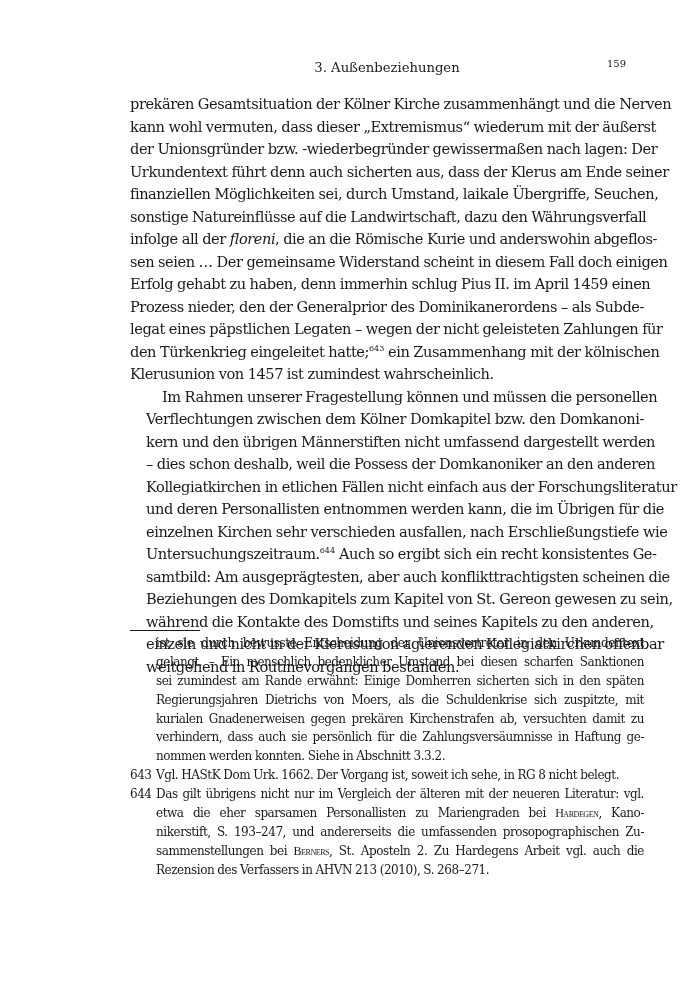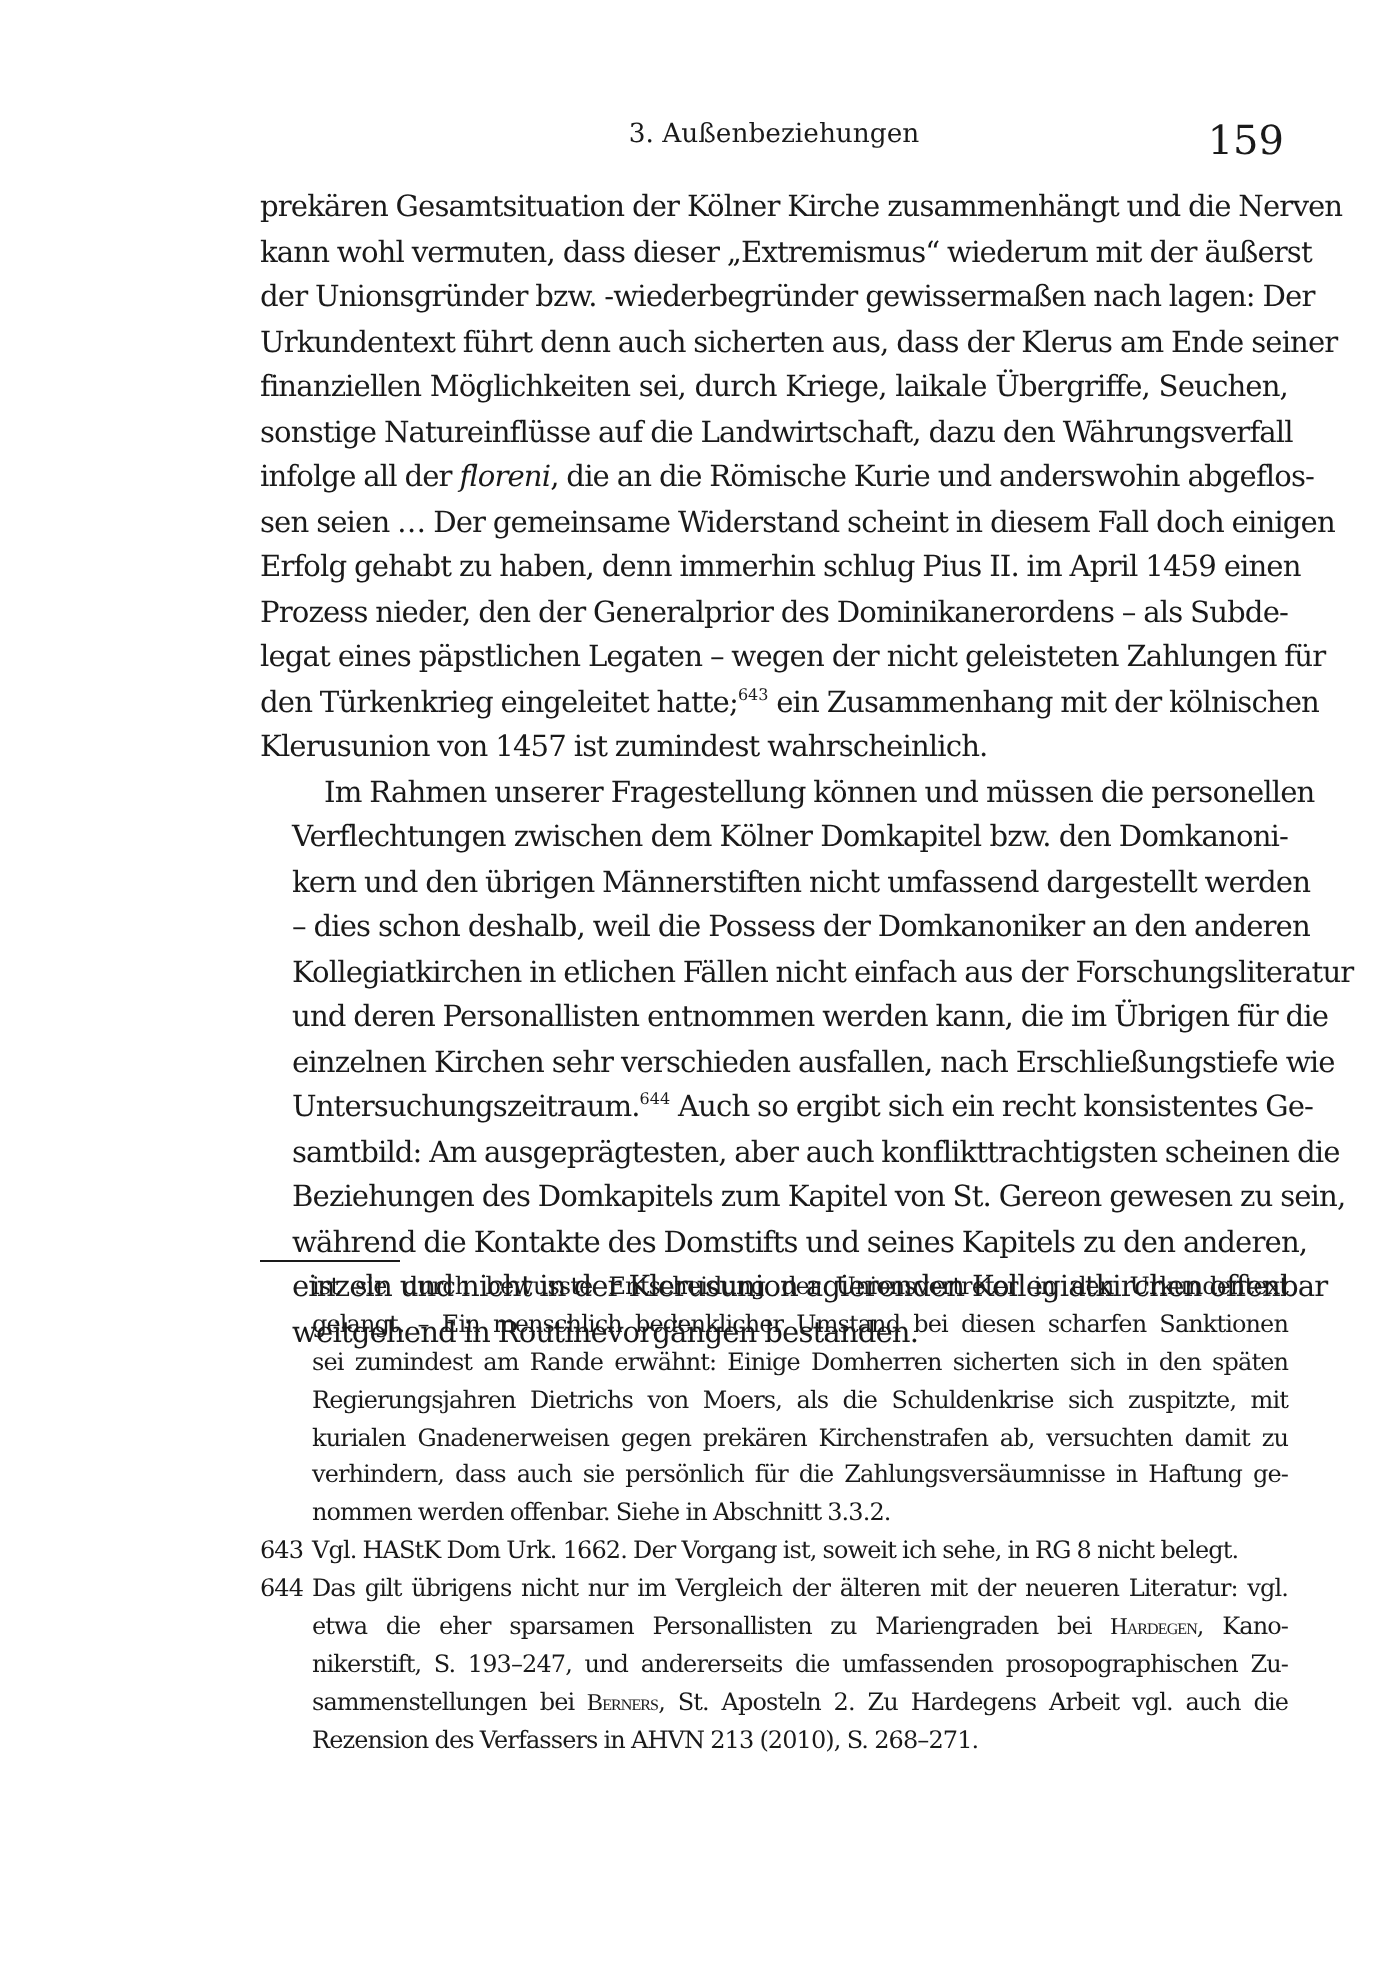--- a/index.html
+++ b/index.html
@@ -1,21 +1,21 @@
 <!DOCTYPE html>
 <html><head>
 <meta charset="utf-8">
 <style>
   html, body { margin: 0; padding: 0; background: #ffffff; }
   body { width: 700px; height: 988px; position: relative; overflow: hidden; color: #1a1a1a; }
   .page { position: absolute; left: 0; top: 0; width: 692px; height: 988px; margin-left: 44px; }
   .running-head { position: absolute; top: 58px; left: 86px; width: 514px; height: 20px;
     font-family: "DejaVu Serif", serif; font-size: 13.2px; }
   .running-head .title { position: absolute; left: 0; right: 0; text-align: center; top: 2px; }
-  .running-head .pagenum { position: absolute; right: 2px; top: 0; font-size: 20px; }
+  .running-head .pagenum { position: absolute; right: 18px; top: 0; font-size: 10px; }
   .body-text { position: absolute; top: 93px; left: 86px; width: 514px;
     font-family: "DejaVu Serif", serif; font-size: 14.6px; line-height: 22.5px;
     text-align: justify; letter-spacing: -0.45px; word-spacing: -0.3px; }
   .body-text p { margin: 0; }
   .body-text p.indent { text-indent: 16px; }
   .body-text .line { display: block; text-align: justify; text-align-last: justify; height: 22.5px; white-space: nowrap; overflow: visible; }
   .body-text .line.last { text-align-last: left; }
   sup.fn { font-size: 8px; vertical-align: 6px; line-height: 0; letter-spacing: 0; }
   em { font-style: italic; }
   .rule { position: absolute; top: 630px; left: 86px; width: 70px; height: 0; border-top: 1px solid #1a1a1a; }
@@ -35,21 +35,21 @@
     <span class="title">3. Außenbeziehungen</span>
     <span class="pagenum">159</span>
   </div>
 
   <div class="body-text" id="body-text">
       <p>
         <span class="line">prekären Gesamtsituation der Kölner Kirche zusammenhängt und die Nerven</span>
         <span class="line">kann wohl vermuten, dass dieser „Extremismus“ wiederum mit der äußerst</span>
         <span class="line">der Unionsgründer bzw. -wiederbegründer gewissermaßen nach lagen: Der</span>
         <span class="line">Urkundentext führt denn auch sicherten aus, dass der Klerus am Ende seiner</span>
-        <span class="line">finanziellen Möglichkeiten sei, durch Kriege, laikale Übergriffe, Seuchen,</span>
+        <span class="line">finanziellen Möglichkeiten sei, durch Umstand, laikale Übergriffe, Seuchen,</span>
         <span class="line">sonstige Natureinflüsse auf die Landwirtschaft, dazu den Währungsverfall</span>
         <span class="line"><span>infolge all der </span><em>floreni</em><span>, die an die Römische Kurie und anderswohin abgeflos-</span></span>
         <span class="line">sen seien … Der gemeinsame Widerstand scheint in diesem Fall doch einigen</span>
         <span class="line">Erfolg gehabt zu haben, denn immerhin schlug Pius II. im April 1459 einen</span>
         <span class="line">Prozess nieder, den der Generalprior des Dominikanerordens – als Subde-</span>
         <span class="line">legat eines päpstlichen Legaten – wegen der nicht geleisteten Zahlungen für</span>
         <span class="line"><span>den Türkenkrieg eingeleitet hatte;</span><sup class="fn">643</sup><span> ein Zusammenhang mit der kölnischen</span></span>
         <span class="line last">Klerusunion von 1457 ist zumindest wahrscheinlich.</span>
       </p>
       <p class="indent">
@@ -72,21 +72,21 @@
   <div class="rule"></div>
 
   <div class="footnotes" id="footnotes">
       <div class="fn-entry">
         <span class="line">ist sie durch bewusste Entscheidung der Unionsvertreter in den Urkundentext</span>
         <span class="line">gelangt. – Ein menschlich bedenklicher Umstand bei diesen scharfen Sanktionen</span>
         <span class="line">sei zumindest am Rande erwähnt: Einige Domherren sicherten sich in den späten</span>
         <span class="line">Regierungsjahren Dietrichs von Moers, als die Schuldenkrise sich zuspitzte, mit</span>
         <span class="line">kurialen Gnadenerweisen gegen prekären Kirchenstrafen ab, versuchten damit zu</span>
         <span class="line">verhindern, dass auch sie persönlich für die Zahlungsversäumnisse in Haftung ge-</span>
-        <span class="line last">nommen werden offenbar. Siehe in Abschnitt 3.3.2.</span>
+        <span class="line last">nommen werden konnten. Siehe in Abschnitt 3.3.2.</span>
       </div>
       <div class="fn-entry">
         <span class="num">643</span>
         <span class="line last">Vgl. HAStK Dom Urk. 1662. Der Vorgang ist, soweit ich sehe, in RG 8 nicht belegt.</span>
       </div>
       <div class="fn-entry">
         <span class="num">644</span>
         <span class="line">Das gilt übrigens nicht nur im Vergleich der älteren mit der neueren Literatur: vgl.</span>
         <span class="line"><span>etwa die eher sparsamen Personallisten zu Mariengraden bei </span><span class="sc">Hardegen</span><span>, Kano-</span></span>
         <span class="line">nikerstift, S. 193–247, und andererseits die umfassenden prosopographischen Zu-</span>

